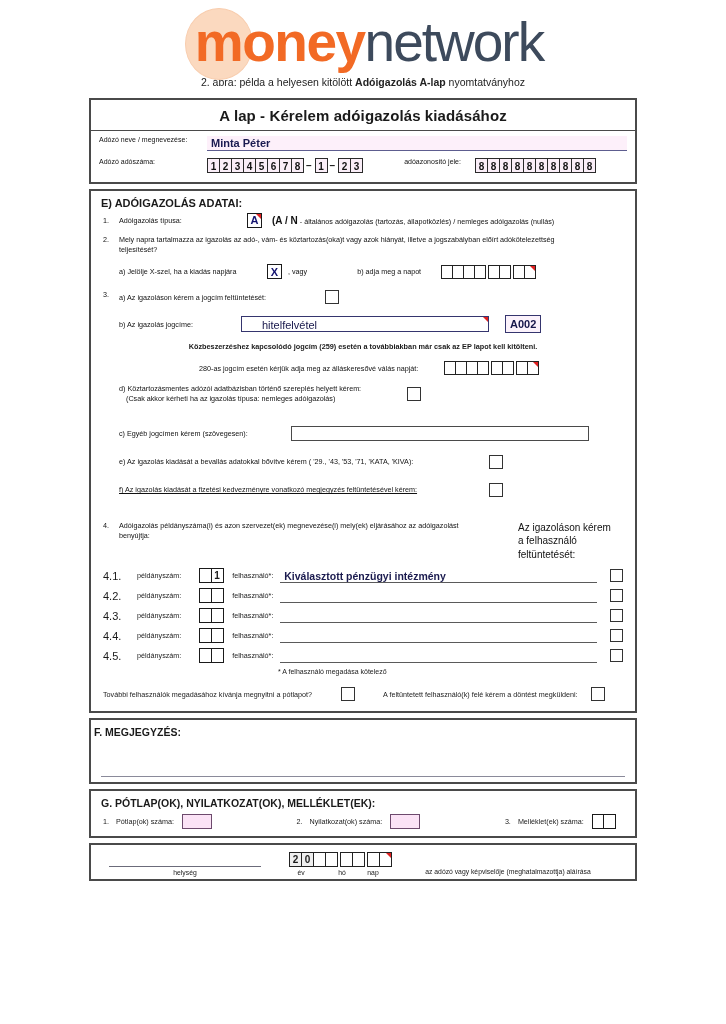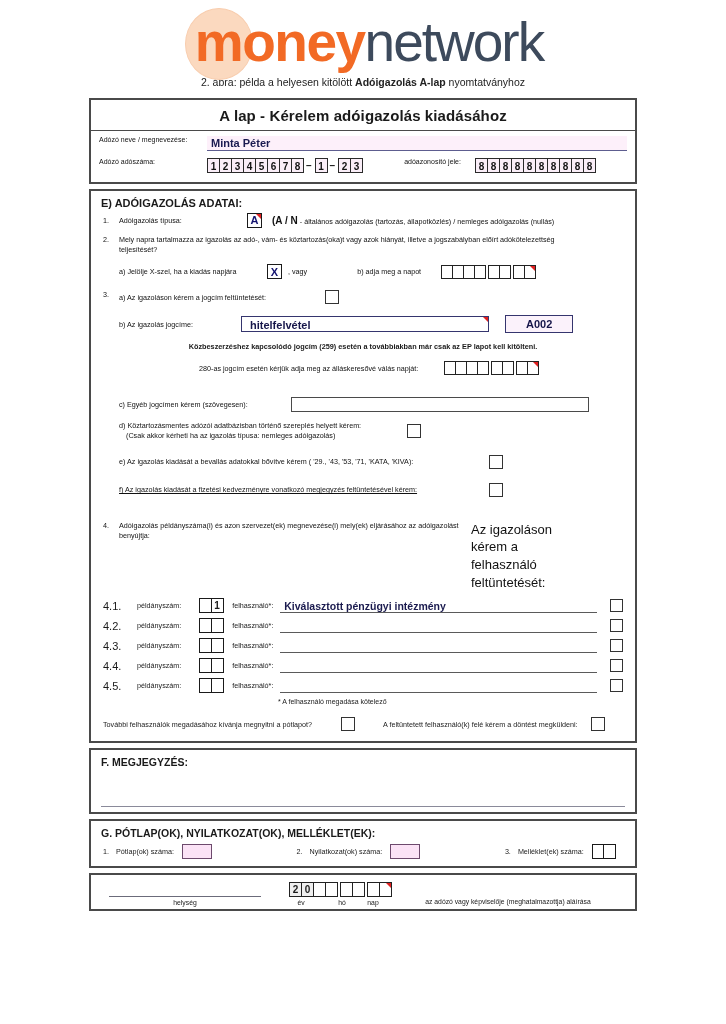--- a/index.html
+++ b/index.html
@@ -198,34 +198,34 @@
     margin-right: -1px;
     position: relative;
   }
   .dsep { width: 3px; }
 
   .jogcim-field {
     height: 16px;
     border: 1.4px solid #35356e;
     background: #fff;
     font-size: 11px;
-    font-weight: bold;
+    font-weight: normal;
     color: #16164a;
     line-height: 16px;
-    padding-left: 8px;
+    padding-left: 20px;
     box-sizing: border-box;
     position: relative;
   }
   .code-box {
     border: 1.3px solid #35356e;
     background: #fbf2fb;
     font-size: 11px;
     font-weight: bold;
     color: #16164a;
-    padding: 1px 20px;
+    padding: 1px 4px;
     line-height: 14px;
   }
 
   .bold-note {
     font-size: 7.3px;
     font-weight: bold;
     text-align: center;
     margin-top: 9px;
   }
 
@@ -278,21 +278,21 @@
   .footnote { font-size: 7px; margin-top: 4px; padding-left: 175px; }
 
   .tail-row {
     display: flex;
     align-items: center;
     margin-top: 12px;
     font-size: 7.2px;
   }
 
   
-  .f-title { font-size: 10.5px; font-weight: bold; padding: 6px 0 0 10px; }
+  .f-title { font-size: 10.5px; font-weight: bold; padding: 6px 0 0 3px; }
   .f-space { height: 38px; }
   .f-line {
     margin: 0 10px 5px 10px;
     border-bottom: 1px solid #8a8a9a;
   }
 
   
   .g-title { font-size: 10.5px; font-weight: bold; padding: 6px 0 5px 10px; }
   .g-row {
     display: flex;
@@ -480,59 +480,59 @@
             <span class="dsep"></span>
             <span class="dbox"></span>
             <span class="dbox"></span>
             <span class="dsep"></span>
             <span class="dbox"></span>
             <span class="dbox redcorner"></span>
           </span>
         </span>
       </div>
 
-      <div class="q" style="margin-top:22px;">
-        <span class="qnum"></span>
-        <span class="qtext row-inline" style="align-items:center;">
-          <span style="width:172px;">c) Egyéb jogcímen kérem (szövegesen):</span>
-          <span class="text-field" style="width:298px;"></span>
-        </span>
-      </div>
-
       <div class="q" style="margin-top:9px;">
         <span class="qnum"></span>
         <span class="qtext row-inline" style="align-items:center;">
           <span style="width:288px;">
             <span style="display:block;">d) Köztartozásmentes adózói adatbázisban történő szereplés helyett kérem:</span>
             <span style="display:block; padding-left:7px;">(Csak akkor kérheti ha az igazolás típusa: nemleges adóigazolás)</span>
           </span>
           <span class="chk big"></span>
         </span>
       </div>
 
+      <div class="q" style="margin-top:22px;">
+        <span class="qnum"></span>
+        <span class="qtext row-inline" style="align-items:center;">
+          <span style="width:172px;">c) Egyéb jogcímen kérem (szövegesen):</span>
+          <span class="text-field" style="width:298px;"></span>
+        </span>
+      </div>
+
       <div class="q" style="margin-top:14px;">
         <span class="qnum"></span>
         <span class="qtext row-inline" style="align-items:center;">
           <span style="width:370px;">e) Az igazolás kiadását a bevallás adatokkal bővítve kérem ( '29.,  '43, '53, '71, 'KATA, 'KIVA):</span>
           <span class="chk big"></span>
         </span>
       </div>
 
       <div class="q" style="margin-top:14px;">
         <span class="qnum"></span>
         <span class="qtext row-inline" style="align-items:center;text-decoration:underline;">
           <span style="width:370px;">f) Az igazolás kiadását a fizetési kedvezményre vonatkozó megjegyzés feltüntetésével kérem:</span>
           <span class="chk big"></span>
         </span>
       </div>
 
       <div class="q" style="margin-top:24px;">
         <span class="qnum">4.</span>
         <span class="qtext" style="max-width:352px;">Adóigazolás példányszáma(i) és azon szervezet(ek) megnevezése(i) mely(ek) eljárásához az adóigazolást benyújtja:</span>
-        <span style="width:100px; font-size:13px; line-height:1.35; text-align:left;">Az igazoláson kérem a felhasználó feltüntetését:</span>
+        <span style="width:100px; font-size:10px; line-height:1.35; text-align:left;margin-left:47px;">Az igazoláson kérem a felhasználó feltüntetését:</span>
       </div>
 
       <div class="sub-rows">
         <div class="prow">
           <span class="pnum">4.1.</span>
           <span class="plabel">példányszám:</span>
           <span class="pcount">
             <span class="pcell"></span>
             <span class="pcell">1</span>
           </span>

